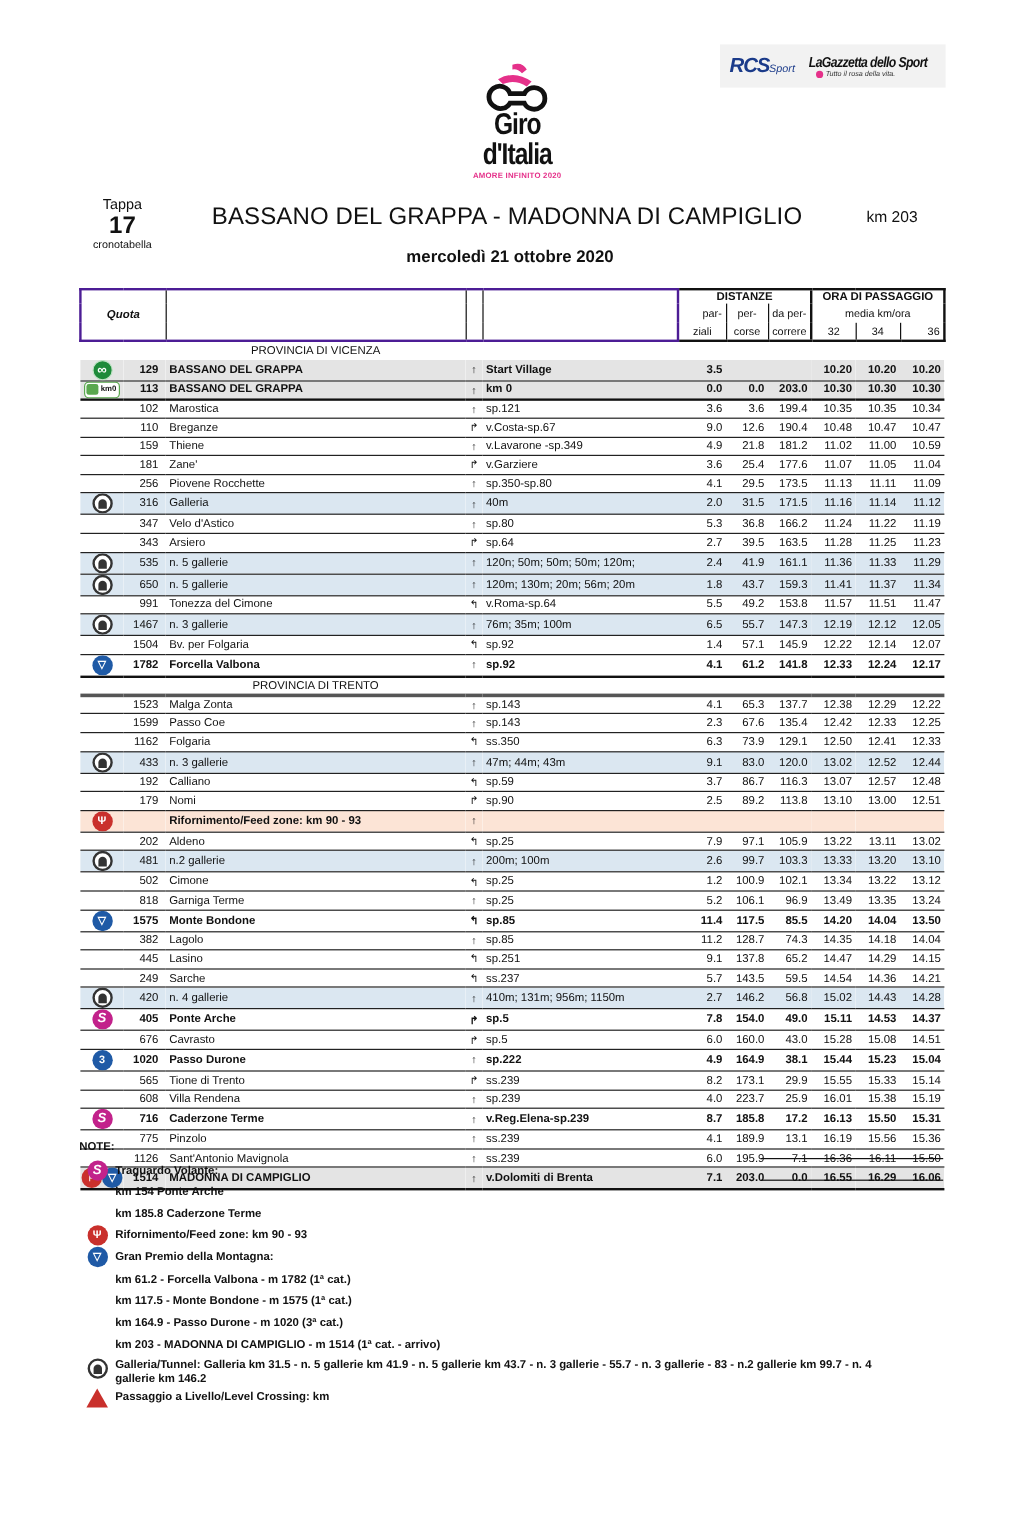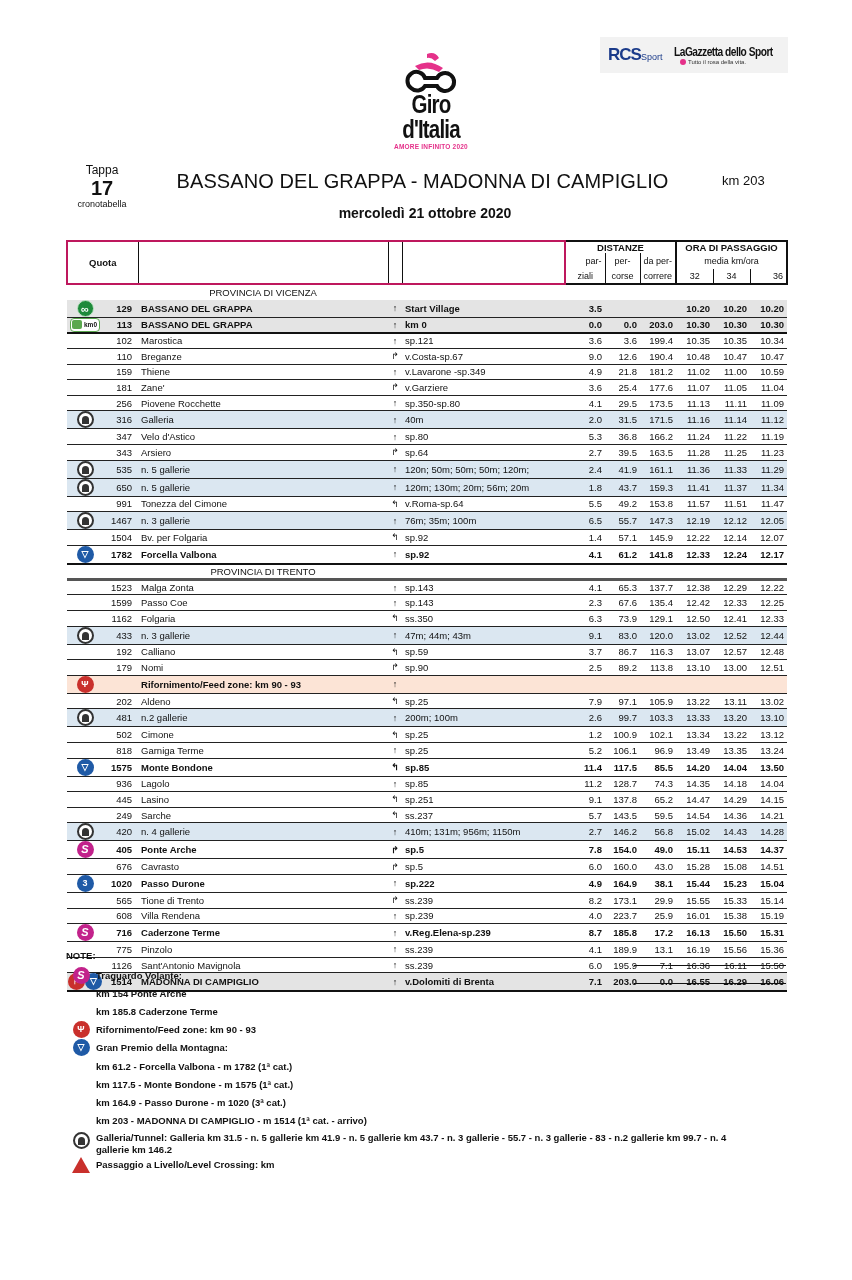--- a/index.html
+++ b/index.html
@@ -4,21 +4,21 @@
 <style>
   * { box-sizing: border-box; }
   html, body { margin: 0; padding: 0; background: #ffffff; }
   body { width: 852px; height: 1280px; position: relative; font-family: "Liberation Sans", sans-serif; color: #111; overflow: hidden; }
 
   .logo { position: absolute; left: 376px; top: 52px; width: 110px; height: 86px; text-align: center; }
   .logo svg { display: block; margin: 0 auto; }
   .logo .brand { font-family: "Liberation Sans", sans-serif; font-weight: bold; font-size: 25px; letter-spacing: -1px; line-height: 25px; color: #111; transform: scaleX(0.82); margin-top: -2px; }
   .logo .sub { font-size: 6.5px; font-weight: bold; color: #e5318a; letter-spacing: 0.2px; margin-top: 1px; }
 
-  .sponsor { position: absolute; left: 600px; top: 37px; width: 188px; height: 36px; background: #f2f2f2; display: flex; align-items: center; }
+  .sponsor { position: absolute; left: 600px; top: 37px; width: 188px; height: 36px; background: #f2f2f2; display: flex; align-items: center; font-style: italic; }
   .sponsor .rcs { font-weight: bold; font-size: 17px; color: #1b3b8a; margin-left: 8px; letter-spacing: -1px; }
   .sponsor .rcs small { font-size: 9px; font-weight: normal; letter-spacing: 0; }
   .sponsor .sep { width: 1px; height: 26px; background: #aaa; margin: 0 6px; }
   .sponsor .gazz { display: flex; flex-direction: column; }
   .sponsor .gazz .g1 { font-weight: bold; font-size: 12px; letter-spacing: -0.6px; color: #111; transform: scaleX(0.85); transform-origin: left; white-space: nowrap; }
   .sponsor .gazz .g2 { font-size: 6px; color: #333; margin-left: 6px; }
   .sponsor .gazz .g2 .dot { display: inline-block; width: 6px; height: 6px; border-radius: 50%; background: #e5318a; vertical-align: middle; }
 
   .tappa { position: absolute; left: 66px; top: 163px; width: 72px; text-align: center; }
   .tappa .t1 { font-size: 12px; }
@@ -28,21 +28,21 @@
   .km { position: absolute; left: 722px; top: 173px; font-size: 13px; }
   .date { position: absolute; left: 300px; top: 205px; width: 250px; text-align: center; font-size: 14px; font-weight: bold; }
 
   table.ct { position: absolute; left: 66px; top: 240px; width: 720px; border-collapse: collapse; font-size: 9.5px; table-layout: fixed; }
   table.ct td, table.ct th { padding: 0 3px; height: 15.6px; white-space: nowrap; overflow: hidden; }
   col.c-icon { width: 36px; } col.c-quota { width: 35px; } col.c-loc { width: 250px; } col.c-arr { width: 14px; }
   col.c-road { width: 163px; } col.c-d1 { width: 40px; } col.c-d2 { width: 35px; } col.c-d3 { width: 36px; }
   col.c-t1 { width: 37px; } col.c-t2 { width: 37px; } col.c-t3 { width: 37px; }
 
   thead th { font-weight: normal; }
-  .hbox { border: 2px solid #be185d; }
+  .hbox { border: 2px solid #4c1d95; font-style: italic; }
   .hq { font-weight: bold; text-align: center; }
   .hg { font-weight: bold; text-align: center; }
   .hs { text-align: center; font-size: 9px; line-height: 10px; }
 
   tr.row td { border-bottom: 1px solid #222; }
   tr.row td.num { text-align: right; }
   tr.row td.quota { text-align: right; padding-right: 6px; }
   tr.row td.arr { text-align: center; font-size: 9px; padding: 0; }
   tr.bold td { font-weight: bold; }
   tr.blue td { background: #dbe7f1; }
@@ -513,21 +513,21 @@
         <td>sp.85</td>
         <td class="num">11.4</td>
         <td class="num">117.5</td>
         <td class="num">85.5</td>
         <td class="num">14.20</td>
         <td class="num">14.04</td>
         <td class="num">13.50</td>
       </tr>
       <tr class="row ">
         <td style="text-align: center; padding: 0px;"></td>
-        <td class="quota">936</td>
+        <td class="quota">382</td>
         <td>Lagolo</td>
         <td class="arr">↑</td>
         <td>sp.85</td>
         <td class="num">11.2</td>
         <td class="num">128.7</td>
         <td class="num">74.3</td>
         <td class="num">14.35</td>
         <td class="num">14.18</td>
         <td class="num">14.04</td>
       </tr>

